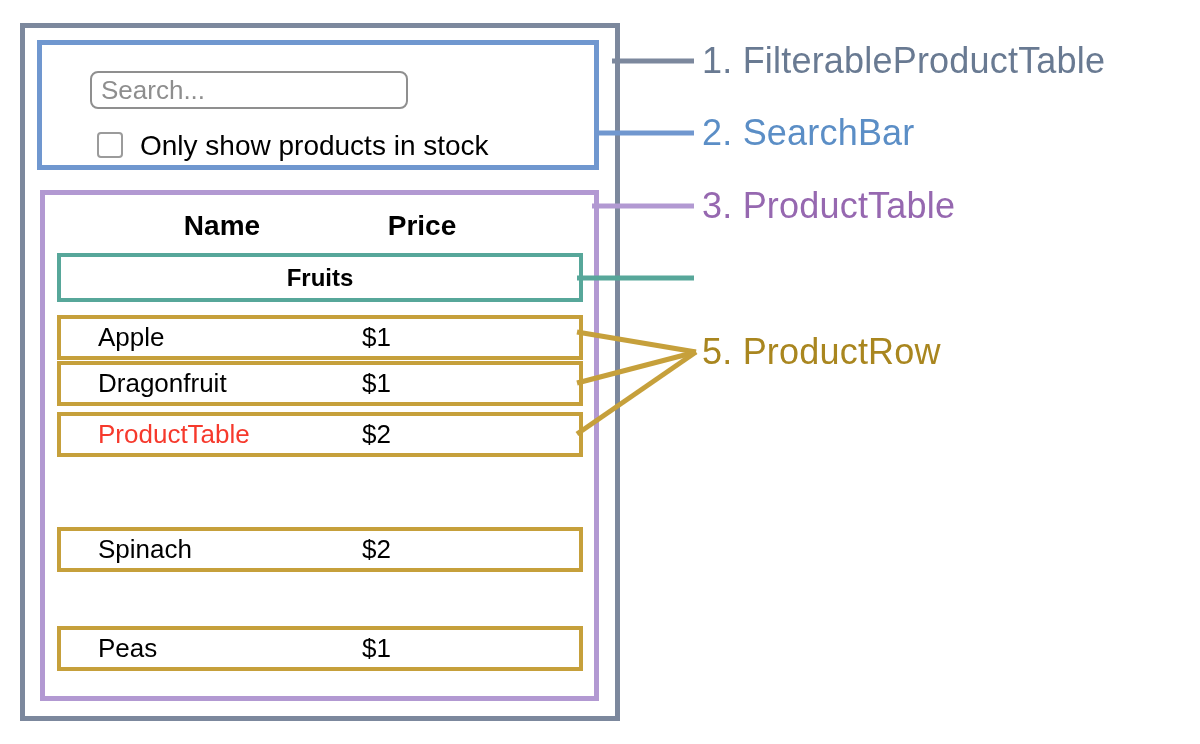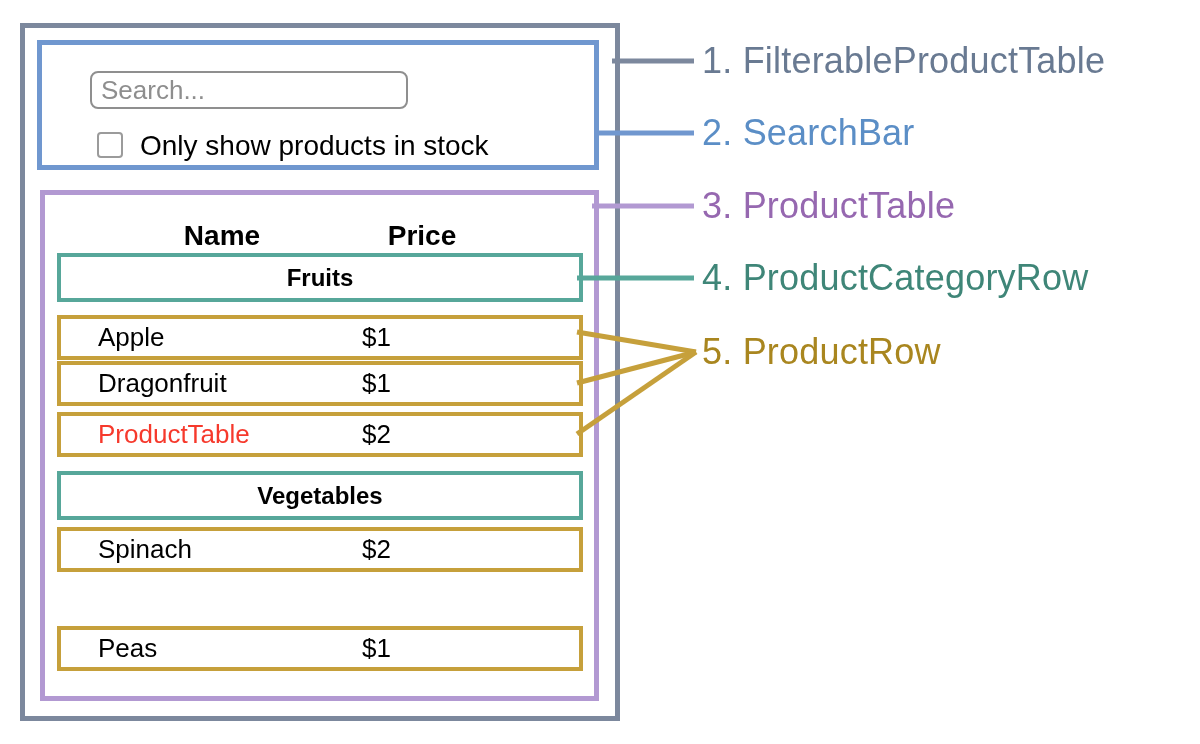--- a/index.html
+++ b/index.html
@@ -27,21 +27,21 @@
     position:absolute; left:55px; top:87px; width:26px; height:26px;
     box-sizing:border-box; border:2px solid #9b9b9b; border-radius:4px; background:#fff;
   }
   .checkbox-label {
     position:absolute; left:98px; top:101px; transform:translateY(-50%);
     font-size:28px; color:#000; white-space:nowrap;
   }
 
   
   .col-header {
-    position:absolute; top:41px; transform:translate(-50%,-50%);
+    position:absolute; top:31px; transform:translate(-50%,-50%);
     font-size:28px; font-weight:bold; color:#000; white-space:nowrap;
   }
   .col-header.name  { left:177px; }
   .col-header.price { left:377px; }
 
   .cat-row {
     position:absolute; left:12px; width:526px; height:49px;
     box-sizing:border-box; border:4px solid var(--frame_teal); background:#fff;
     display:flex; align-items:center; justify-content:center;
     font-size:24px; font-weight:bold; color:#000;
@@ -101,21 +101,20 @@
     </div>
     <div class="prod-row r2">
       <span class="name">Dragonfruit</span>
       <span class="price">$1</span>
     </div>
     <div class="prod-row r3">
       <span class="name oos" style="color: rgb(246, 57, 44);">ProductTable</span>
       <span class="price">$2</span>
     </div>
 
-    <div class="cat-row vegetables">Vegetables</div>
 
     <div class="prod-row r4">
       <span class="name">Spinach</span>
       <span class="price">$2</span>
     </div>
     <div class="prod-row r6">
       <span class="name">Peas</span>
       <span class="price">$1</span>
     </div>
   </div>
@@ -126,16 +125,15 @@
     <line x1="592" y1="206" x2="694" y2="206" stroke-width="5" style="stroke: rgb(178, 153, 210);"></line>
     <line x1="577" y1="278" x2="694" y2="278" stroke-width="5" style="stroke: rgb(87, 167, 154);"></line>
     <line x1="577" y1="332" x2="696" y2="352" stroke-width="5" style="stroke: rgb(198, 160, 59);"></line>
     <line x1="577" y1="383" x2="696" y2="352" stroke-width="5" style="stroke: rgb(198, 160, 59);"></line>
     <line x1="577" y1="434" x2="696" y2="352" stroke-width="5" style="stroke: rgb(198, 160, 59);"></line>
   </svg>
 
   <div class="anno a1" style="color: rgb(105, 122, 146);">1. FilterableProductTable</div>
   <div class="anno a2" style="color: rgb(91, 142, 198);">2. SearchBar</div>
   <div class="anno a3" style="color: rgb(150, 104, 176);">3. ProductTable</div>
-  <div class="anno a4" style="color: rgb(63, 134, 120);">4. ProductCategoryRow</div>
   <div class="anno a5" style="color: rgb(169, 134, 31);">5. ProductRow</div>
 
 </div>
 
 </body></html>

